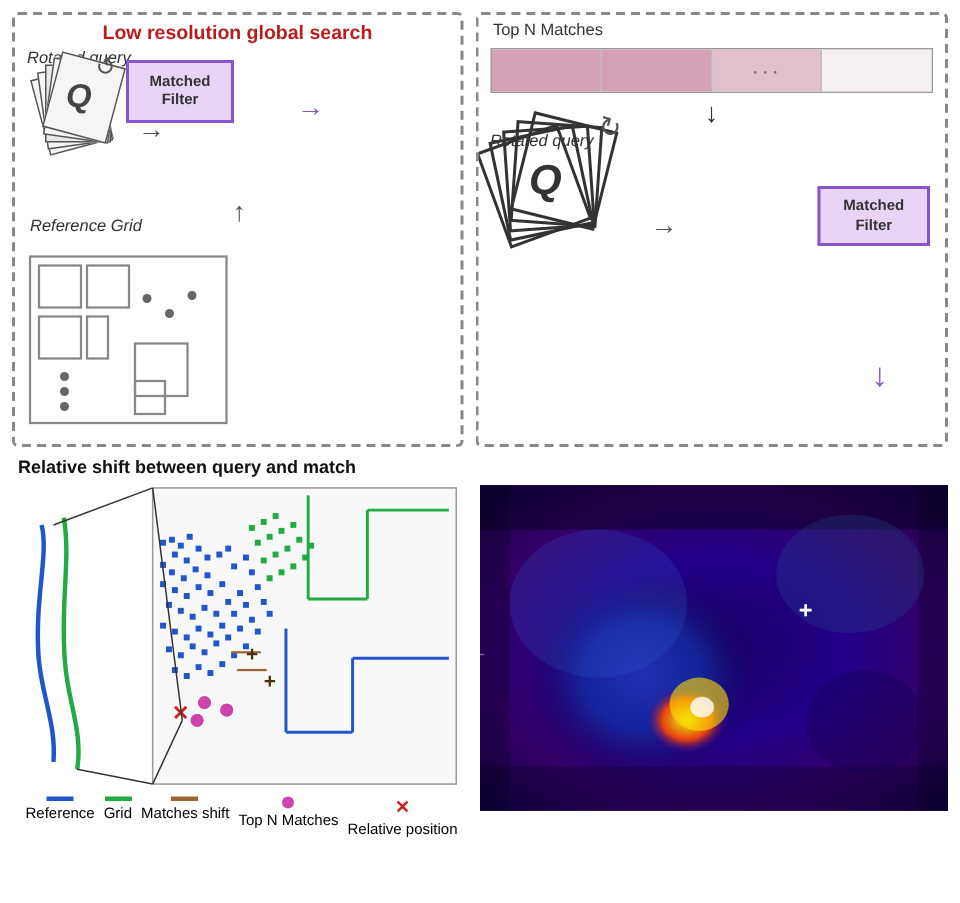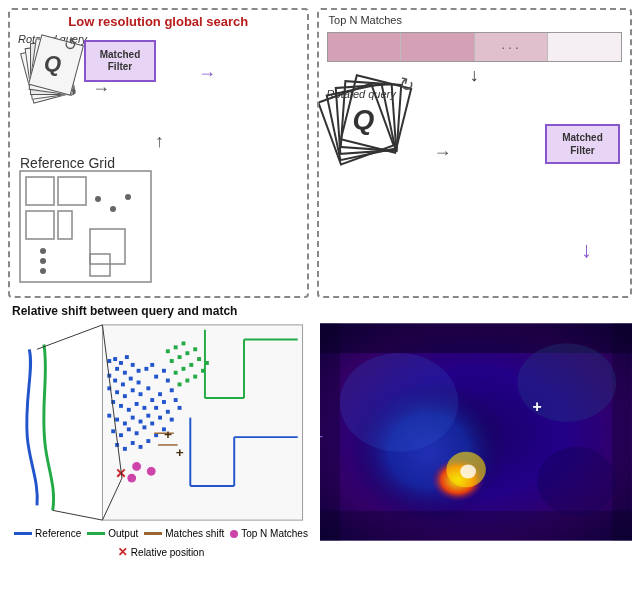--- a/index.html
+++ b/index.html
@@ -189,20 +189,21 @@
       padding: 3px 4px;
       font-size: 10px;
       gap: 6px;
       background: #fff;
     }
 
     .legend-item {
       display: flex;
       align-items: center;
       gap: 3px;
+      flex-direction: column;
     }
 
     .legend-line {
       width: 18px;
       height: 3px;
     }
 
     .legend-dot {
       width: 8px;
       height: 8px;
@@ -236,21 +237,21 @@
         <div style="position:absolute; top:45px; left:82px; font-size:18px; color:#555;">→</div>
 
         <div class="matched-filter-box" style="position:absolute; top:30px; left:110px; width:72px; height:42px;">
           <span>Matched<br>Filter</span>
         </div>
 
         <div style="position:absolute; top:30px; left:188px; font-size:18px; color:#8855cc; font-weight:bold;">→</div>
 
         <div style="position:absolute; top:100px; left:145px; font-size:18px; color:#555;">↑</div>
 
-        <div style="position:absolute; bottom:118px; left:10px; font-size:14px; color:#333; ">Reference Grid</div>
+        <div style="position:absolute; bottom:132px; left:10px; font-size:11px; color:#333; font-style:italic;">Reference Grid</div>
 
         <svg style="position:absolute; bottom:5px; left:8px; width:135px; height:115px;">
 
           <rect x="2" y="2" width="131" height="111" fill="none" stroke="#888" stroke-width="1.5"></rect>
 
           <rect x="8" y="8" width="28" height="28" fill="none" stroke="#888" stroke-width="1.5"></rect>
           <rect x="40" y="8" width="28" height="28" fill="none" stroke="#888" stroke-width="1.5"></rect>
           <rect x="8" y="42" width="28" height="28" fill="none" stroke="#888" stroke-width="1.5"></rect>
           <rect x="40" y="42" width="14" height="28" fill="none" stroke="#888" stroke-width="1.5"></rect>
 
@@ -438,21 +439,21 @@
         </svg>
       </div>
 
       <div class="legend">
         <div class="legend-item">
           <div class="legend-line" style="background:#2255cc;"></div>
           <span>Reference</span>
         </div>
         <div class="legend-item">
           <div class="legend-line" style="background:#22aa44;"></div>
-          <span>Output</span>
+          <span>Grid</span>
         </div>
         <div class="legend-item">
           <div class="legend-line" style="background:#996633;"></div>
           <span>Matches shift</span>
         </div>
         <div class="legend-item">
           <div class="legend-dot" style="background:#cc44aa;"></div>
           <span>Top N Matches</span>
         </div>
         <div class="legend-item">

